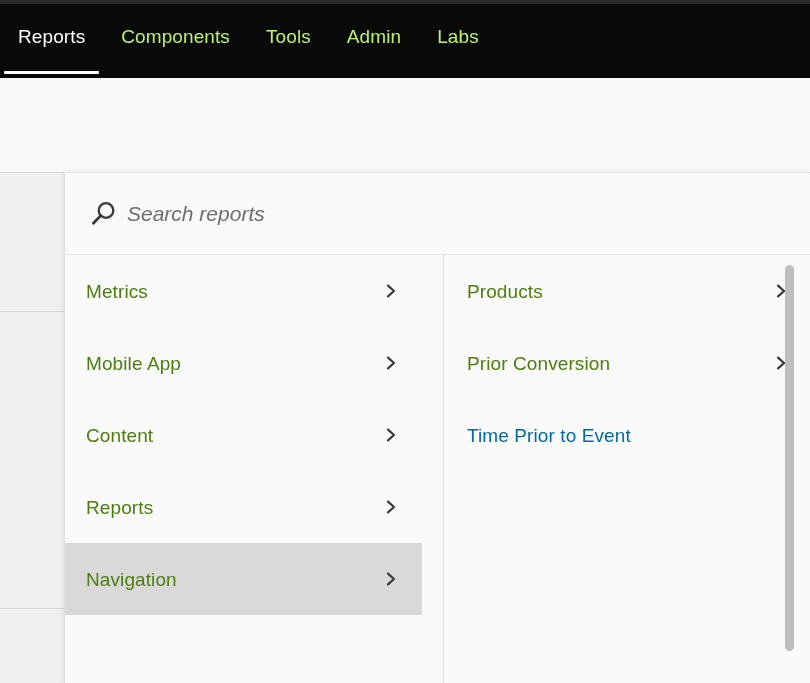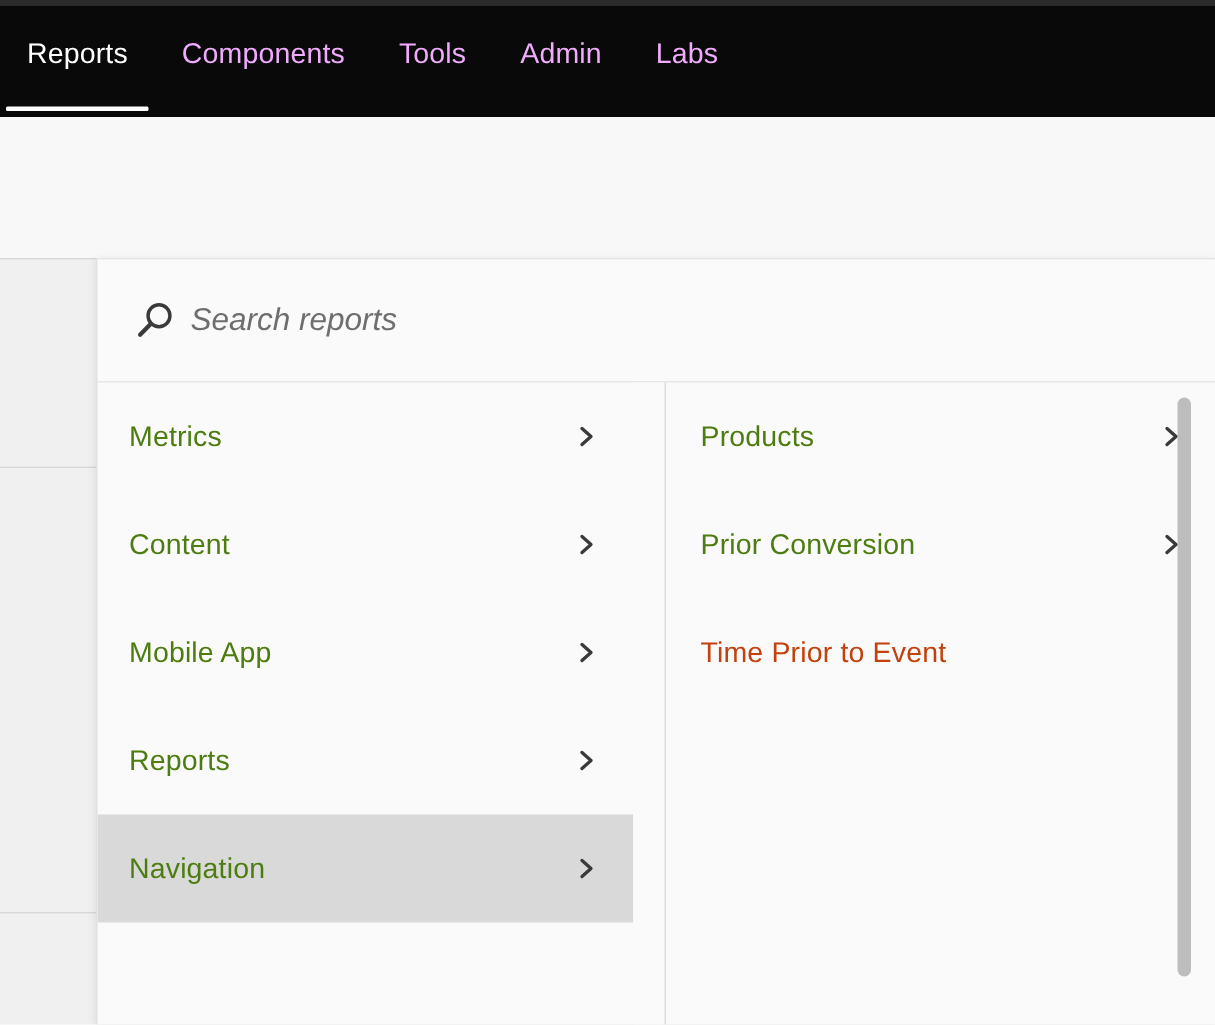--- a/index.html
+++ b/index.html
@@ -41,21 +41,21 @@
     align-items: flex-start;
   }
   .nav-item {
     position: relative;
     height: 74px;
     display: flex;
     align-items: center;
     padding: 0 18px;
     box-sizing: border-box;
     font-size: 19px;
-    color: #f0abfc;
+    color: #bef264;
     letter-spacing: .1px;
     cursor: pointer;
     user-select: none;
     line-height: 1;
     padding-bottom: 10px;
   }
   .nav-item.active {
     color: #ffffff;
     font-weight: normal;
   }
@@ -212,21 +212,21 @@
   .menu-row.selected {
     background: #d9d9d9;
   }
   .menu-row .label {
     font-size: 19px;
     color: #4d7c0f;
     line-height: 1;
     letter-spacing: .1px;
   }
   .menu-row.link .label {
-    color: #c2410c;
+    color: #0369a1;
   }
   .chev {
     position: absolute;
     right: 24px;
     top: 50%;
     transform: translateY(-50%);
     width: 14px;
     height: 14px;
     display: block;
   }
@@ -281,28 +281,28 @@
     <div class="col col-left">
 
       <div class="menu-row">
         <span class="label">Metrics</span>
         <svg class="chev" viewBox="0 0 14 14">
           <polyline points="4,1.6 10,7 4,12.4" fill="none" stroke="#3a3a3a" stroke-width="2.2" stroke-linecap="round" stroke-linejoin="round"></polyline>
         </svg>
       </div>
 
       <div class="menu-row">
+        <span class="label">Mobile App</span>
+        <svg class="chev" viewBox="0 0 14 14">
+          <polyline points="4,1.6 10,7 4,12.4" fill="none" stroke="#3a3a3a" stroke-width="2.2" stroke-linecap="round" stroke-linejoin="round"></polyline>
+        </svg>
+      </div>
+
+      <div class="menu-row">
         <span class="label">Content</span>
-        <svg class="chev" viewBox="0 0 14 14">
-          <polyline points="4,1.6 10,7 4,12.4" fill="none" stroke="#3a3a3a" stroke-width="2.2" stroke-linecap="round" stroke-linejoin="round"></polyline>
-        </svg>
-      </div>
-
-      <div class="menu-row">
-        <span class="label">Mobile App</span>
         <svg class="chev" viewBox="0 0 14 14">
           <polyline points="4,1.6 10,7 4,12.4" fill="none" stroke="#3a3a3a" stroke-width="2.2" stroke-linecap="round" stroke-linejoin="round"></polyline>
         </svg>
       </div>
 
 
       <div class="menu-row">
         <span class="label">Reports</span>
         <svg class="chev" viewBox="0 0 14 14">
           <polyline points="4,1.6 10,7 4,12.4" fill="none" stroke="#3a3a3a" stroke-width="2.2" stroke-linecap="round" stroke-linejoin="round"></polyline>

